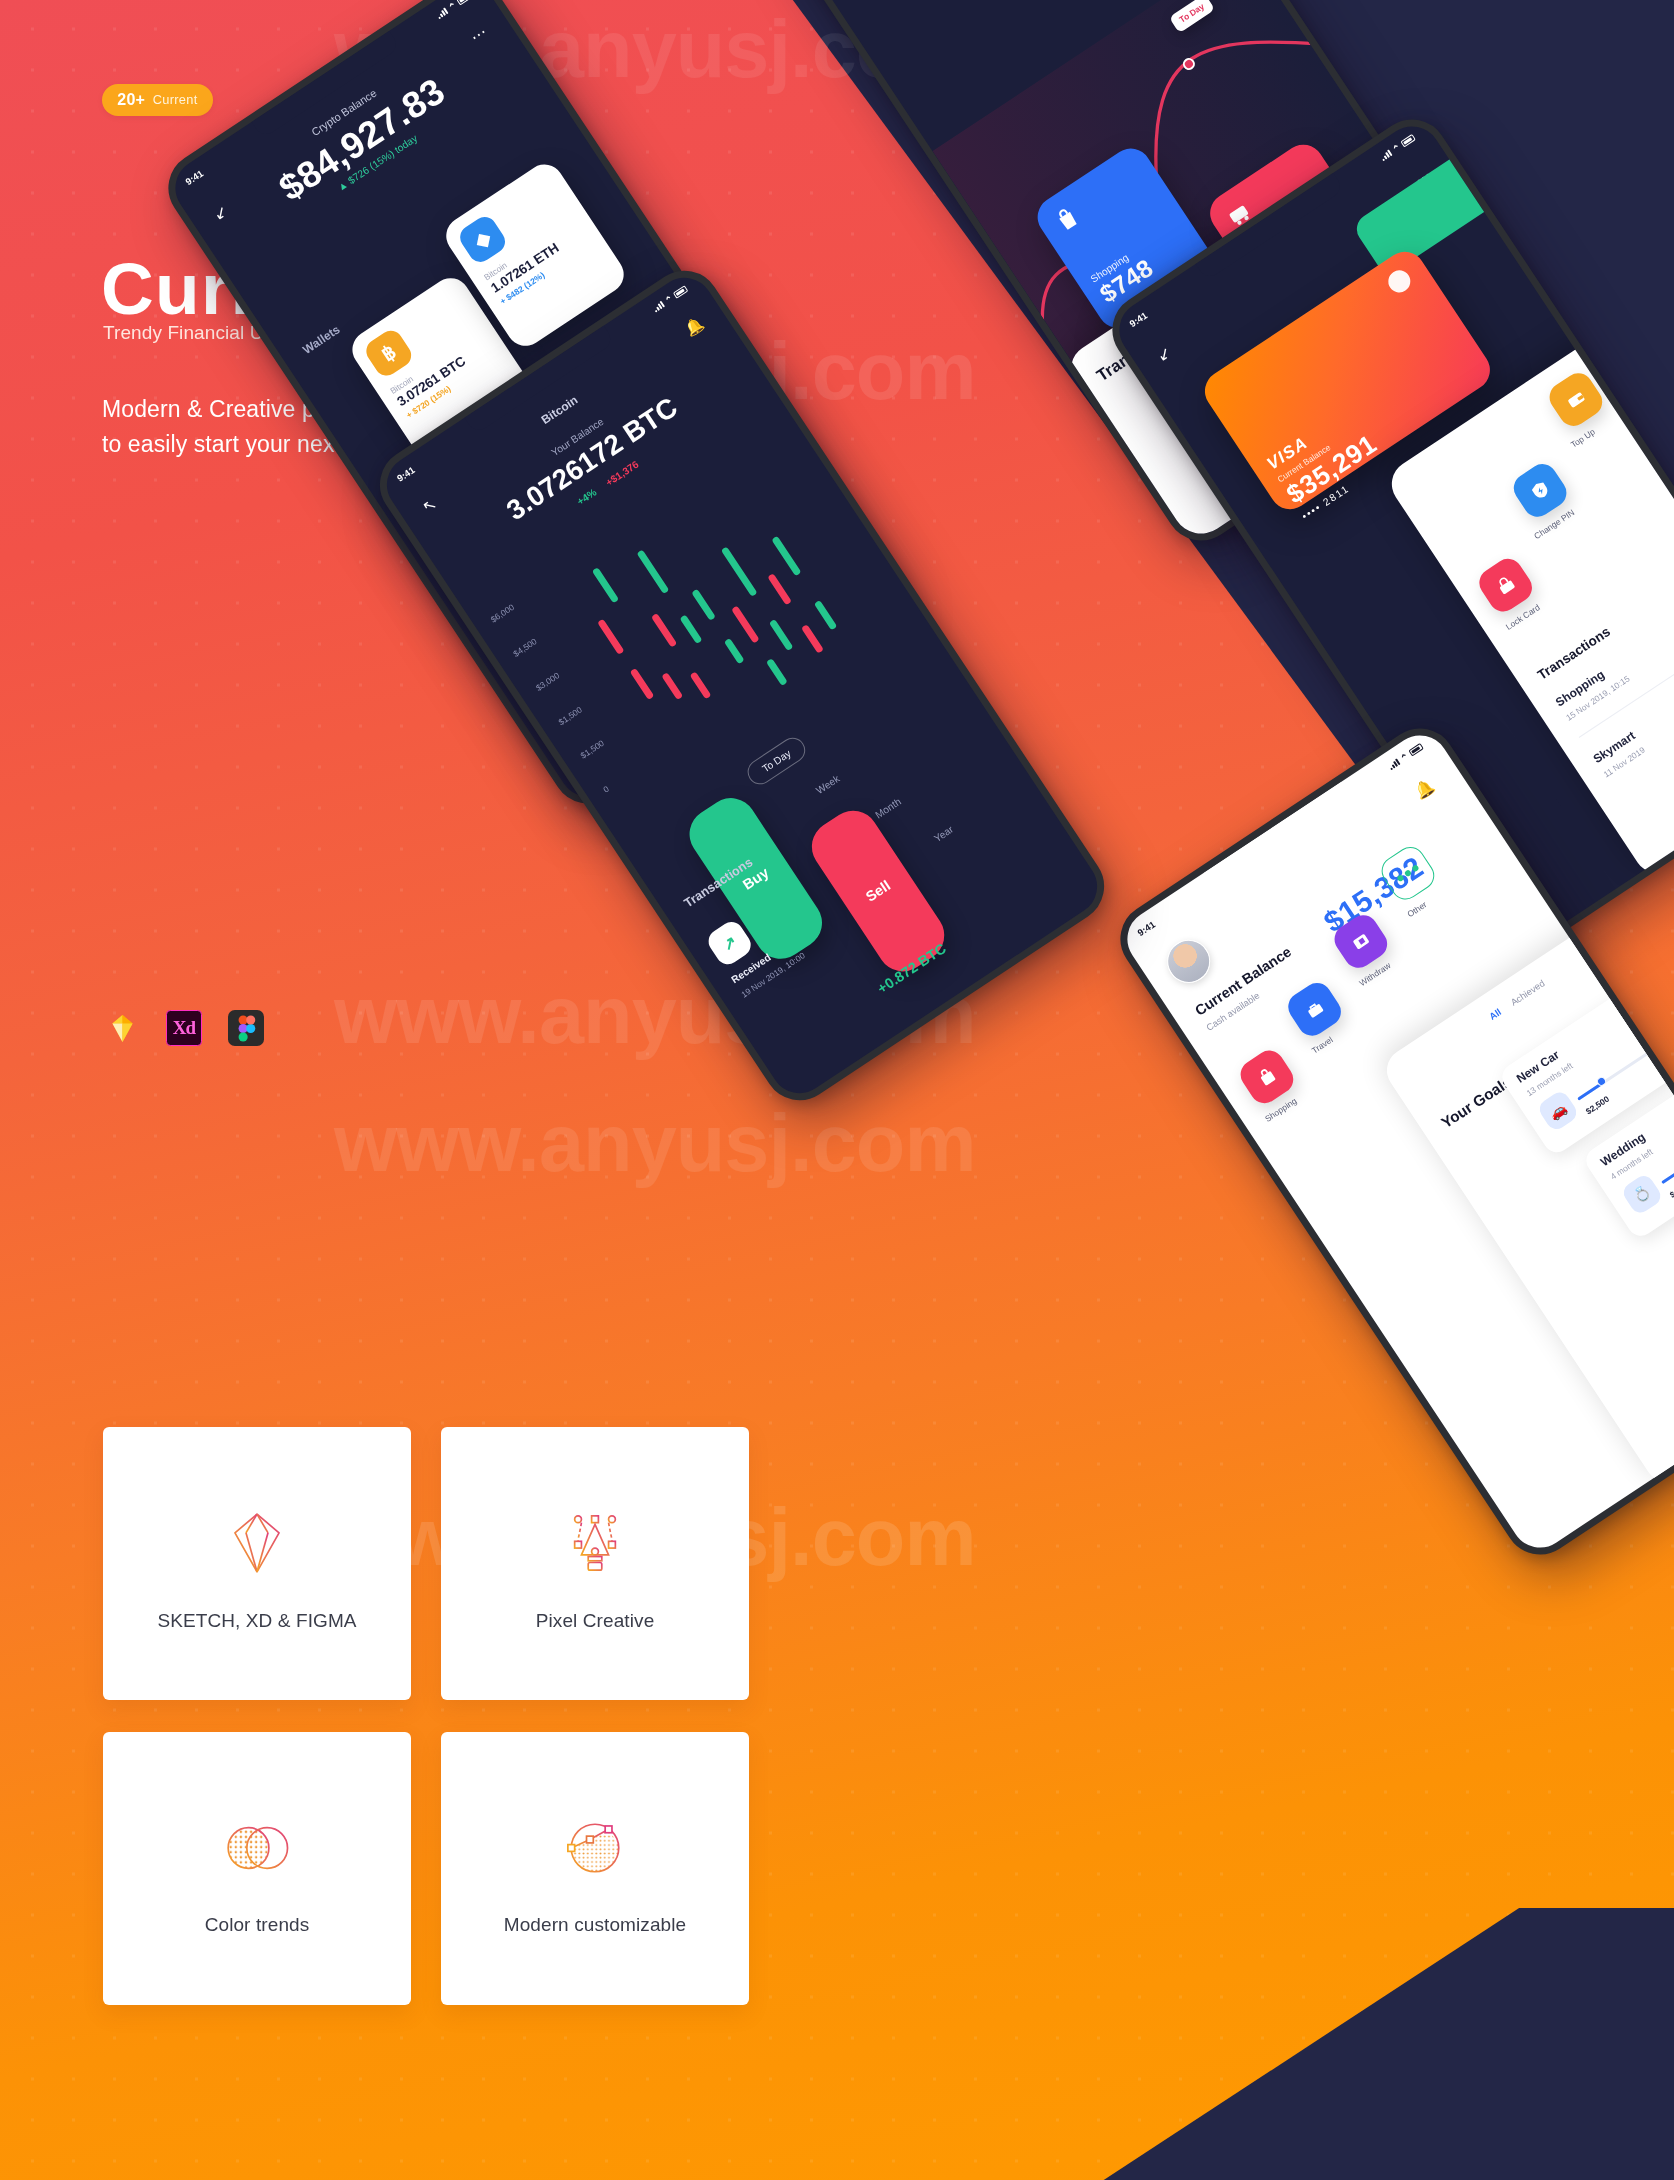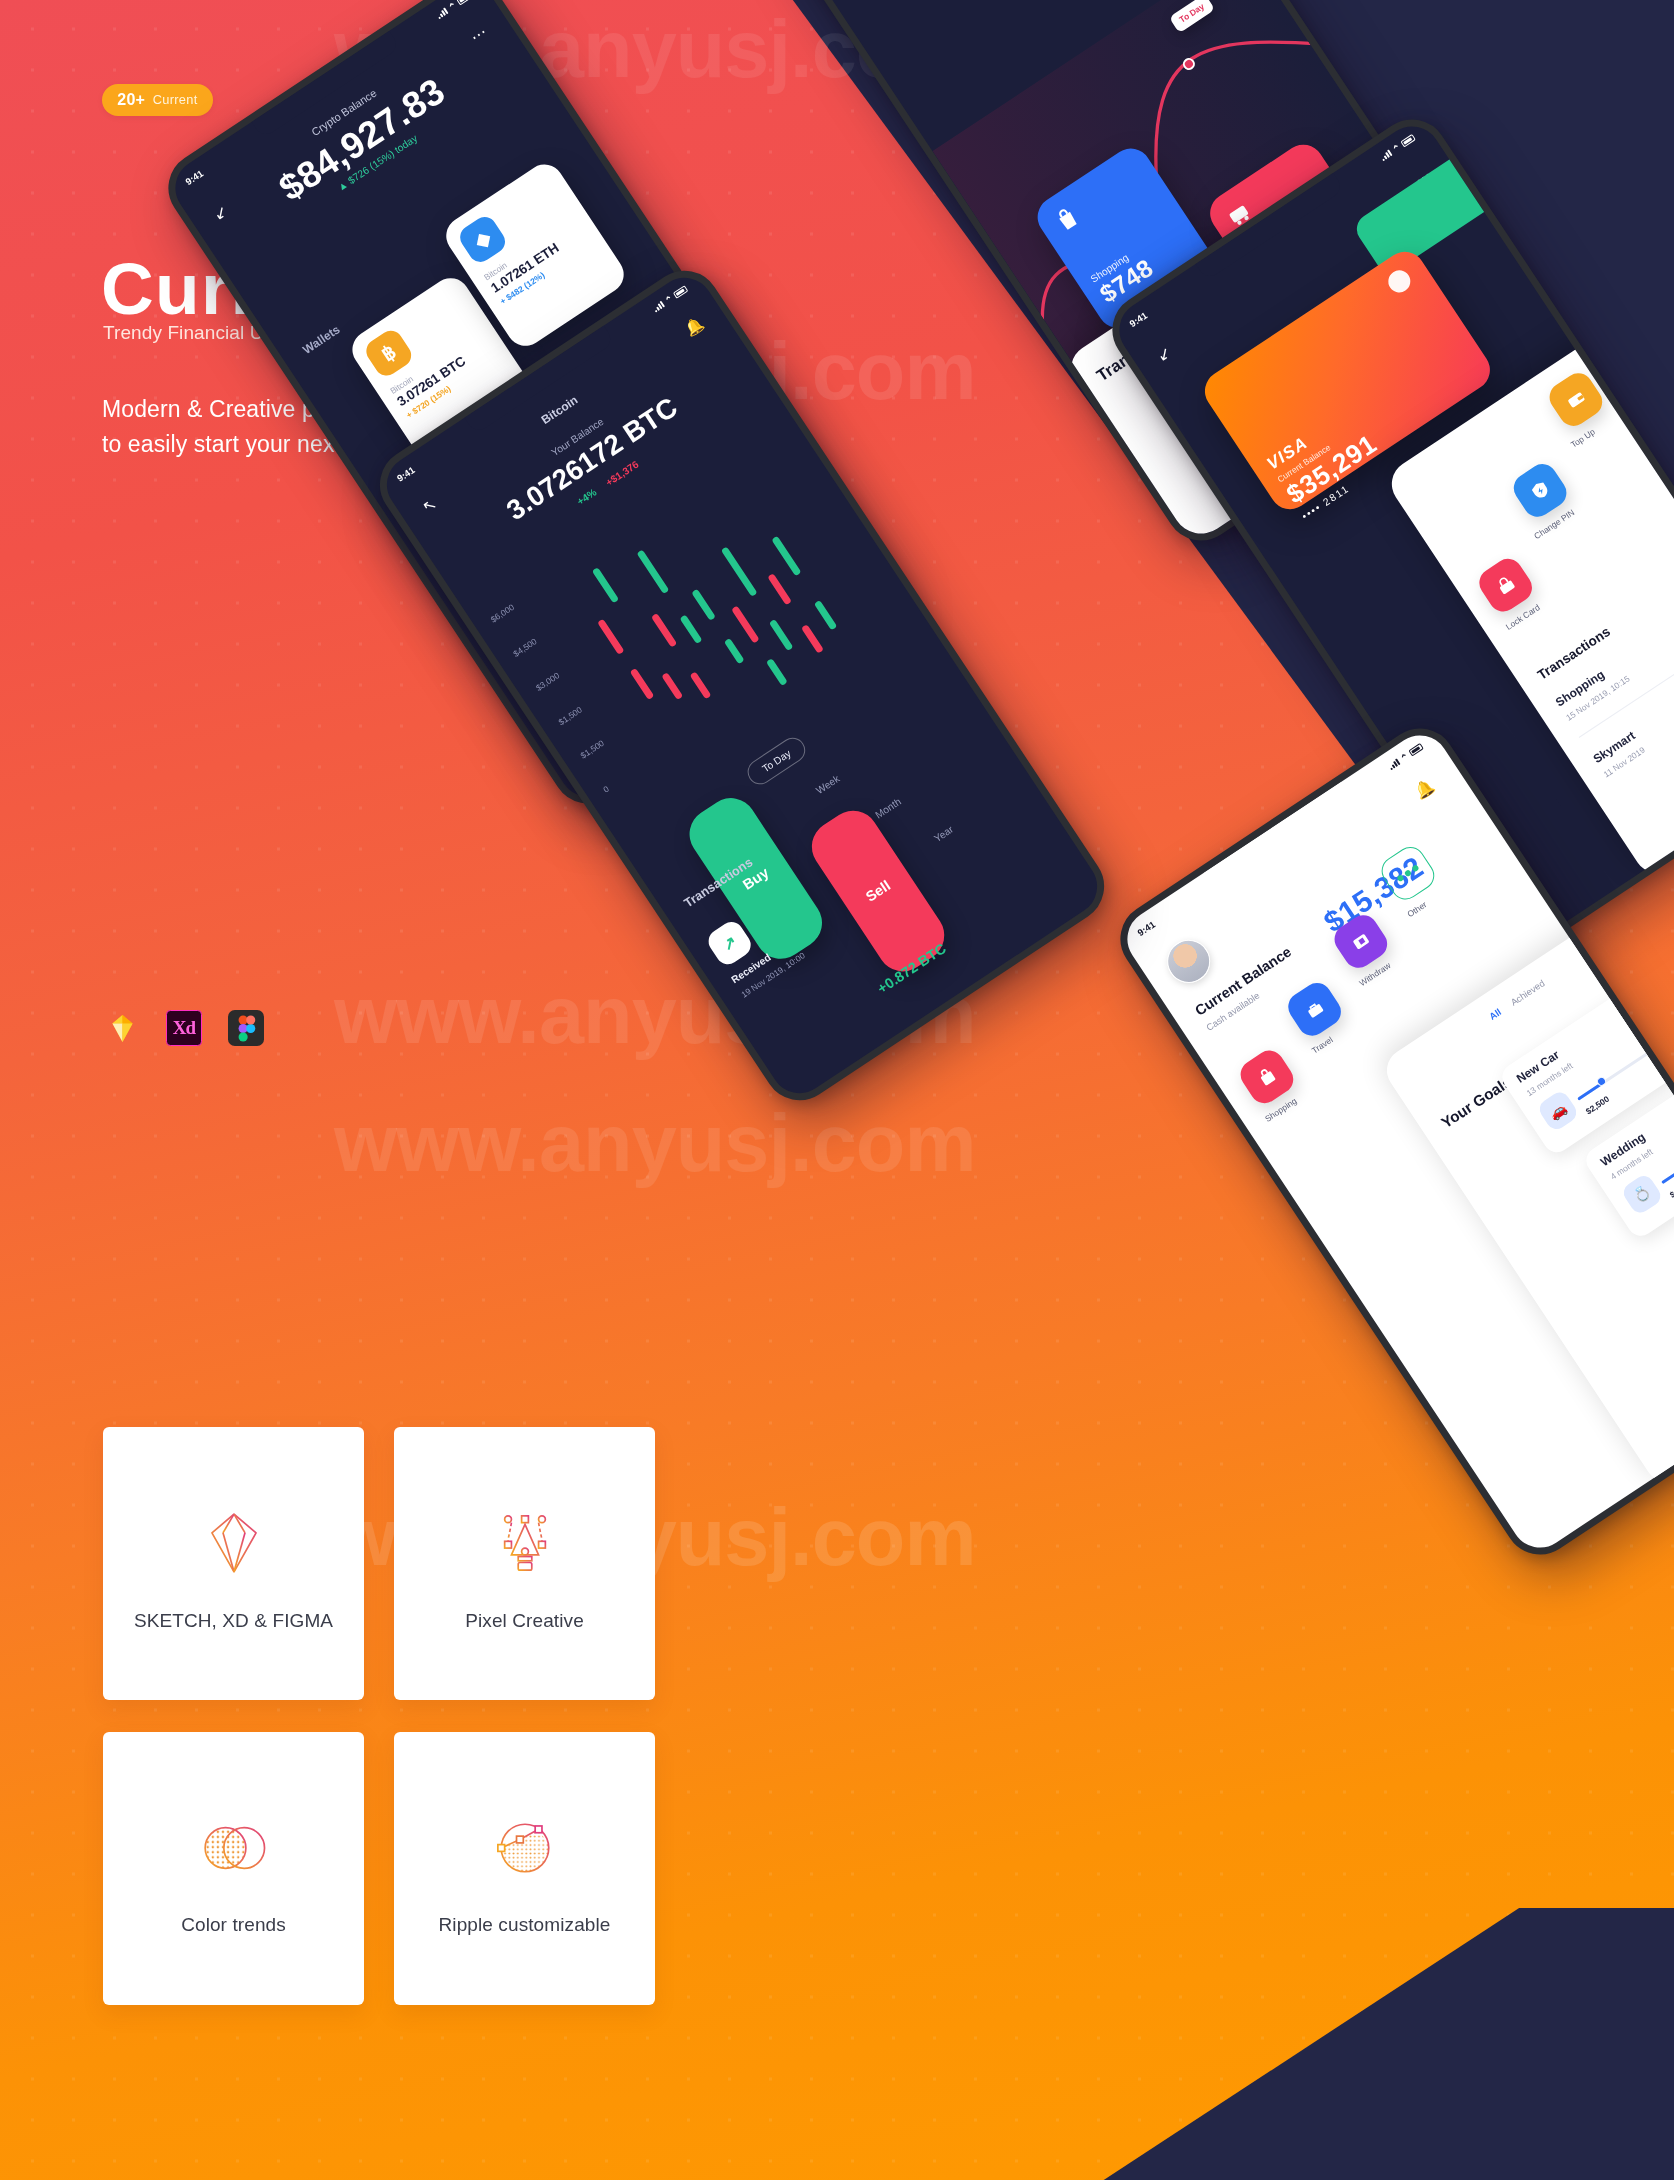--- a/index.html
+++ b/index.html
@@ -216,21 +216,21 @@
   .goal-ico { position:absolute; width:32px; height:32px; border-radius:10.2px; background:#DFE9FF; display:flex; align-items:center; justify-content:center; color:#2D6FF7; font-size:14.5px; }
   .goal-bar { position:absolute; height:3.4px; border-radius:1.7px; background:#E6EAF4; }
   .goal-bar span { position:absolute; left:0; top:0; bottom:0; border-radius:1.7px; background:#2D6FF7; }
   .goal-knob { position:absolute; width:9.4px; height:9.4px; border-radius:50%; background:#2D6FF7; border:1.7px solid #fff; }
   .tabs-mini { position:absolute; display:flex; gap:13.6px; font-size:9.4px; }
 
   
   .features { position:absolute; left:103px; top:1427px; width:1469px; }
   .frow { display:flex; gap:30px; margin-bottom:31.5px; }
   .fcard {
-    width:261px; height:273px; background:#FFFFFF; border-radius:6px;
+    width:308px; height:273px; background:#FFFFFF; border-radius:6px;
     display:flex; flex-direction:column; align-items:center; justify-content:center;
     box-shadow:0 8.5px 22px rgba(120,40,10,0.10);
   }
   .fcard .ficon { height:95px; display:flex; align-items:center; justify-content:center; margin-bottom:19px; }
   .fcard .flabel { font-size:19px; color:#3A3D4A; letter-spacing:0.1px; }
 </style>
 </head>
 <body>
 
 <div id="stage">
@@ -712,20 +712,20 @@
                 </clipPath>
             </defs>
             <path d="M16 46 L40 36 L62 24 L76 46 L76 80 L16 80 Z" fill="url(#dots6)" clip-path="url(#clip6)"></path>
             <circle cx="46" cy="46" r="28" fill="none" stroke="url(#gd6)" stroke-width="2"></circle>
             <polyline points="18,46 40,36 62,24" fill="none" stroke="url(#gd6)" stroke-width="2"></polyline>
             <rect x="14" y="42" width="8" height="8" fill="#fff" stroke="#F5A623" stroke-width="2"></rect>
             <rect x="36" y="32" width="8" height="8" fill="#fff" stroke="#E8763F" stroke-width="2"></rect>
             <rect x="58" y="20" width="8" height="8" fill="#fff" stroke="#E03E7E" stroke-width="2"></rect>
           </svg>
         </div>
-        <div class="flabel">Ripple customizable</div>
+        <div class="flabel">Modern customizable</div>
       </div>
 
     </div>
   </div>
 
 </div>
 
 
 </body></html>

